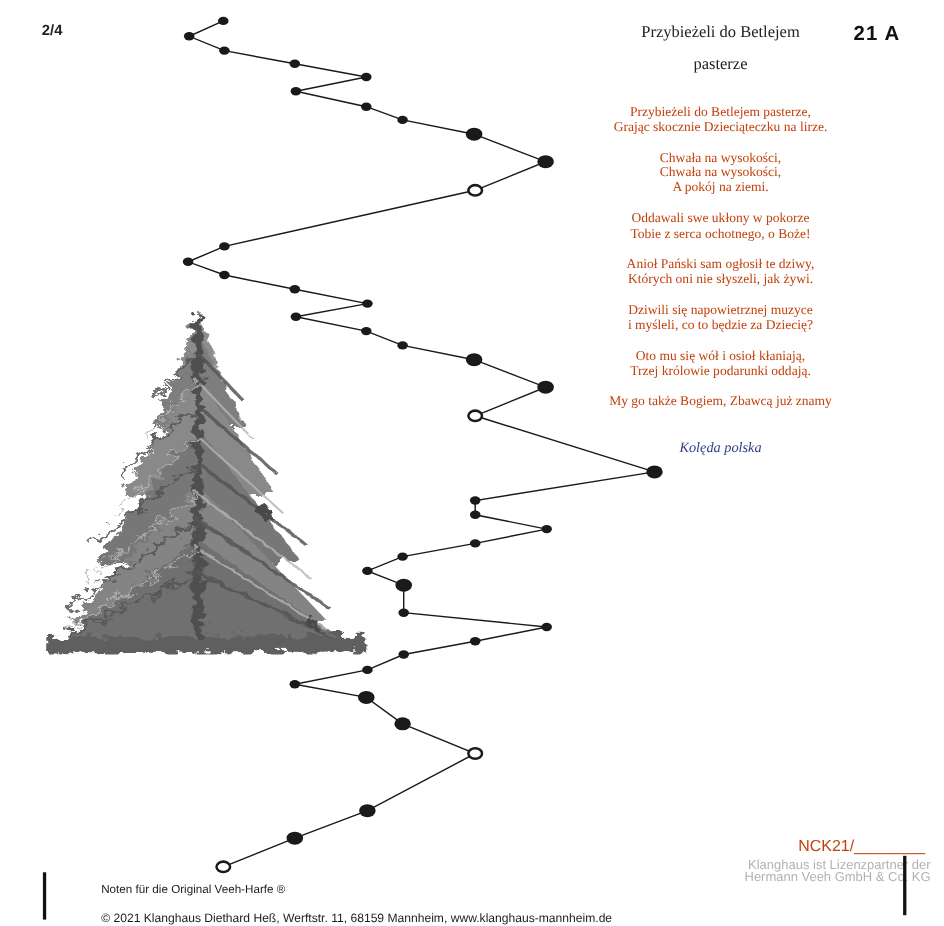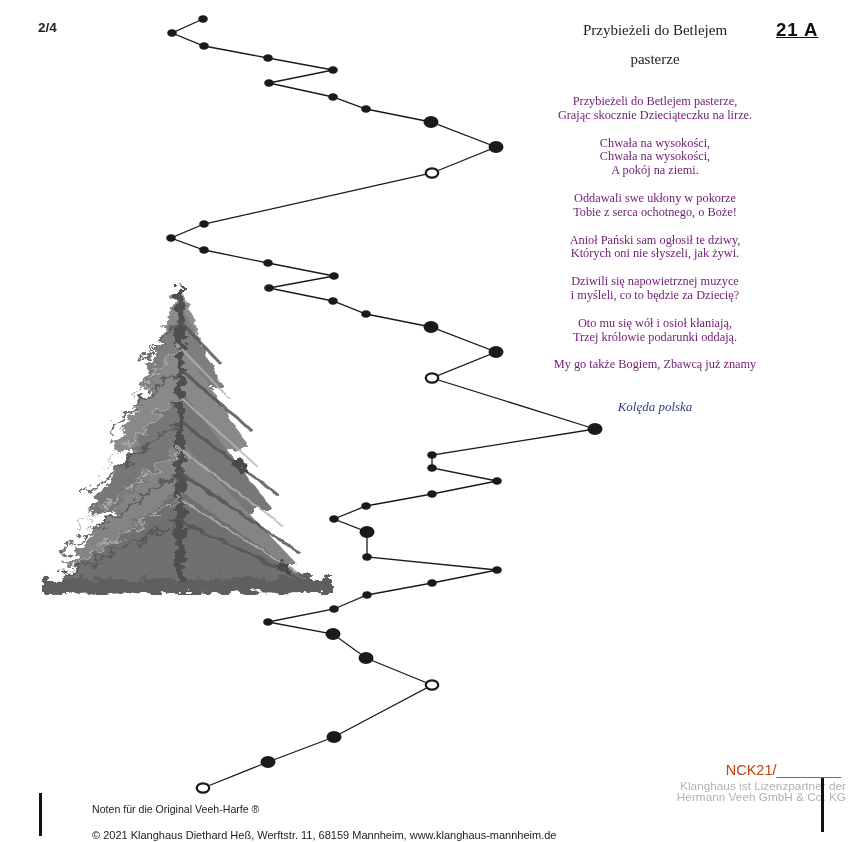--- a/index.html
+++ b/index.html
@@ -19,25 +19,24 @@
   }
   .title-wrap{
     position:absolute;left:500px;top:16px;width:310px;
     text-align:center;line-height:29px;font-size:15px;color:#222;
   }
   .songnum{
     position:absolute;left:776px;top:19px;
     font-family:"Liberation Sans", sans-serif;
     font-weight:bold;font-size:18.5px;color:#111;
     letter-spacing:1px;
-    text-decoration:underline;
   }
   .lyrics{
     position:absolute;left:505px;top:95px;width:300px;
-    text-align:center;font-size:12.3px;line-height:13.8px;color:#701a75;
+    text-align:center;font-size:12.3px;line-height:13.8px;color:#c2410c;
   }
   .stanza{margin:0 0 14px 0;}
   .attribution{
     position:absolute;left:505px;top:399px;width:300px;
     text-align:center;font-style:italic;font-size:13px;
   }
   .tree{position:absolute;left:42px;top:277px;z-index:1;}
   .melody{position:absolute;left:0;top:0;width:858px;height:842px;z-index:2;}
   .catnum{
     position:absolute;right:41px;top:762px;

